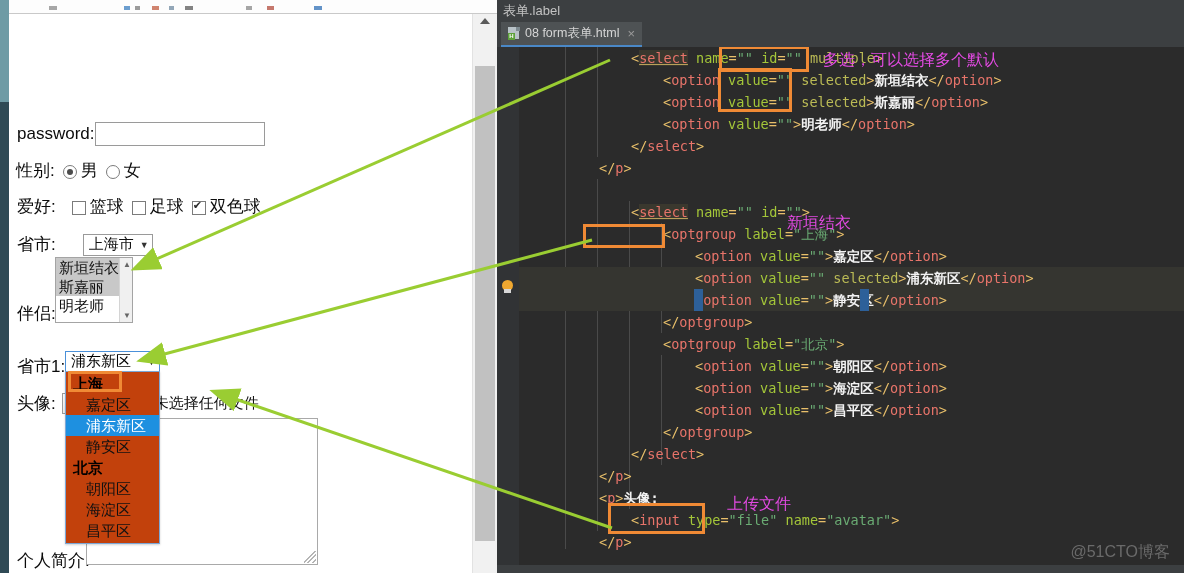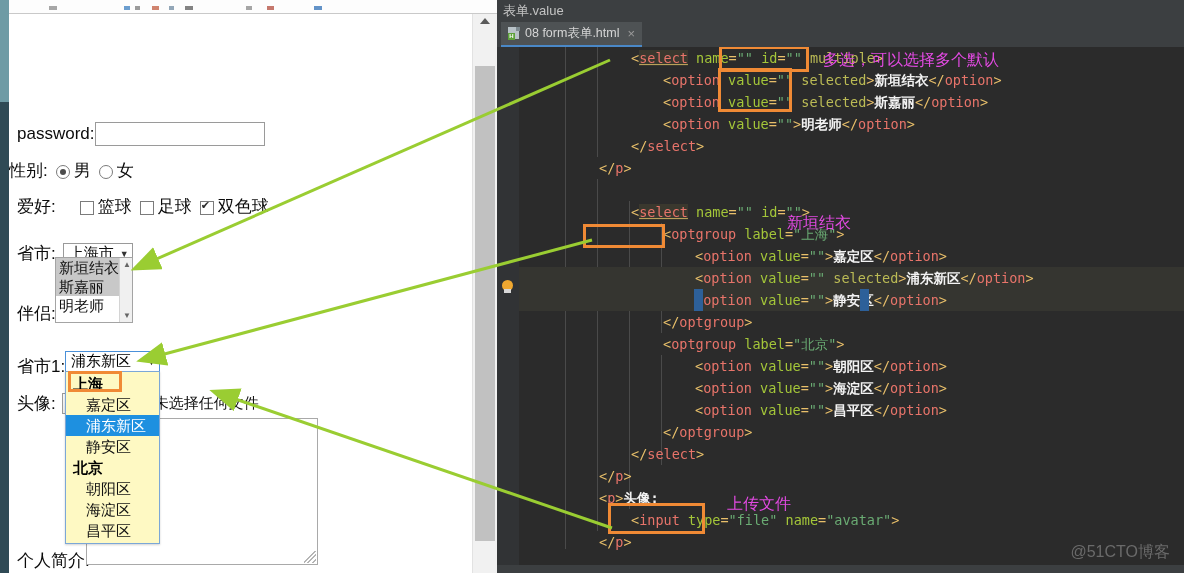--- a/index.html
+++ b/index.html
@@ -82,21 +82,21 @@
   .multi .bar .dn{bottom:2px;}
 
   
   .combo{
     position:absolute;border:1px solid #4a90d9;background:#fff;height:21px;
     box-sizing:border-box;display:flex;align-items:center;
     padding:0 3px 0 5px;font-size:15px;width:95px;justify-content:space-between;
   }
   .combo .caret{font-size:9px;color:#111;}
   .dropdown{
-    position:absolute;border:1px solid #7ba7d7;background:#fef9c3;
+    position:absolute;border:1px solid #7ba7d7;background:#c2410c;
     width:95px;box-sizing:border-box;padding:1px 0 2px 0;z-index:30;
     box-shadow:0 1px 2px rgba(0,0,0,.18);
   }
   .dd-group{font-size:15px;font-weight:bold;color:#000;padding:1px 0 1px 7px;line-height:19px;}
   .dd-opt{font-size:15px;color:#111;padding:1px 0 1px 20px;line-height:19px;}
   .dd-opt.hot{background:#1e90e0;color:#fff;}
   .dd-group.boxed{position:relative;}
   .dd-group.boxed::after{
     content:"";position:absolute;left:2px;top:-2px;width:54px;height:21px;
     border:3px solid #f08a35;box-sizing:border-box;
@@ -217,44 +217,44 @@
 
     <div id="page">
 
 
       <div class="row" style="position:absolute;left:8px;top:60px;margin-top:48px;">
         <span class="lbl">password:</span>
         <input class="txtbox" style="width: 164px; margin-left: 1px;" placeholder="">
       </div>
 
 
-      <div class="row" style="position:absolute;left:0;top:145px;text-align:right;">
+      <div class="row" style="position:absolute;left:7px;top:145px;text-align:right;">
         <span class="lbl">性别:</span>
         <span style="margin-left:8px;">
           <span class="radio on"></span><span>男</span>
         </span>
         <span style="margin-left:8px;">
           <span class="radio"></span><span>女</span>
         </span>
       </div>
 
       <div class="row" style="position:absolute;left:8px;top:181px;">
         <span class="lbl">爱好:</span>
-        <span style="margin-left:24px;">
+        <span style="margin-left:16px;">
           <span class="chk"></span><span>篮球</span>
         </span>
         <span style="margin-left:8px;">
           <span class="chk"></span><span>足球</span>
         </span>
         <span style="margin-left:8px;">
           <span class="chk on"></span><span>双色球</span>
         </span>
       </div>
 
-      <div class="row" style="position:absolute;left:8px;top:228px;">
+      <div class="row" style="position:absolute;left:8px;top:219px;gap:20px;">
         <span class="lbl">省市:</span>
         <span class="selbox" style="margin-left:7px;">
           <span>上海市</span>
           <span class="caret">▼</span>
         </span>
       </div>
 
       <div class="row" style="position:absolute;left:8px;top:288px;">
         <span class="lbl">伴侣:</span>
       </div>
@@ -306,21 +306,21 @@
     <div class="bscroll">
       <span class="arrow"></span>
       <span class="thumb"></span>
     </div>
   </div>
 
   <div id="ide">
     <div class="ide-leftband"></div>
 
     <div class="breadcrumb">
-      <span>表单.value</span>
+      <span>表单.label</span>
     </div>
 
     <div class="tabstrip">
       <div class="tab">
         <span class="ficon">
           <span class="sheet"></span>
             <span class="fold"></span>
           <span class="badge">H</span>
         </span>
         <span>08 form表单.html</span>

